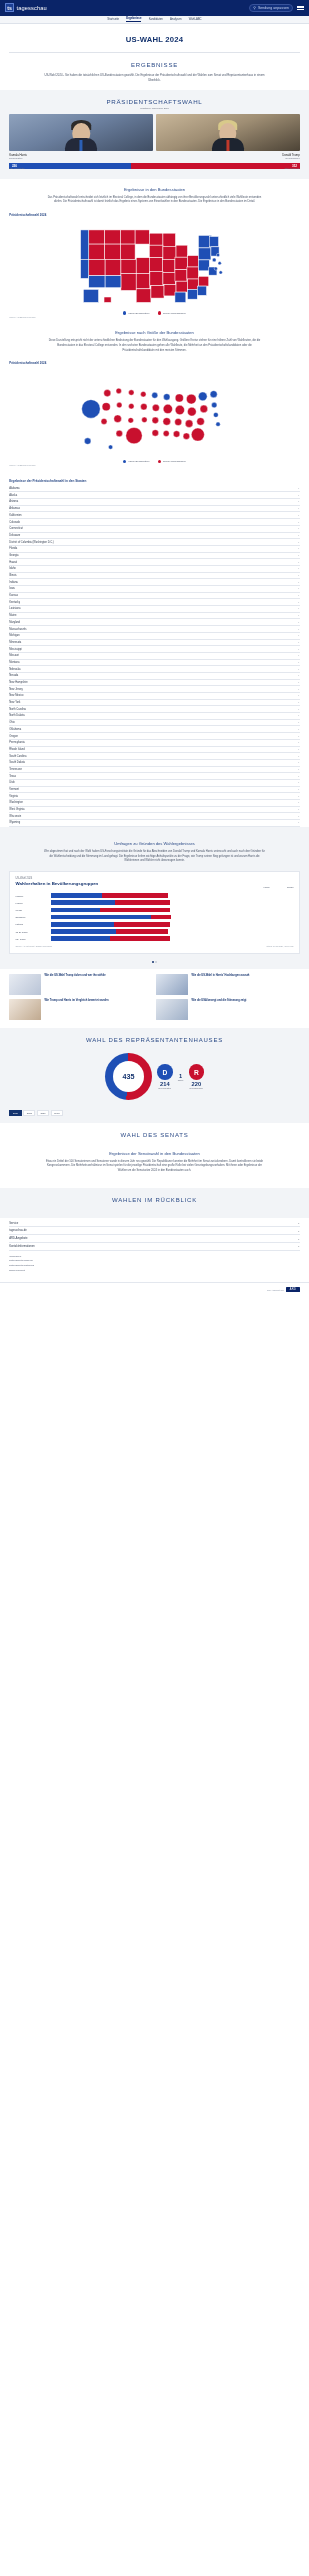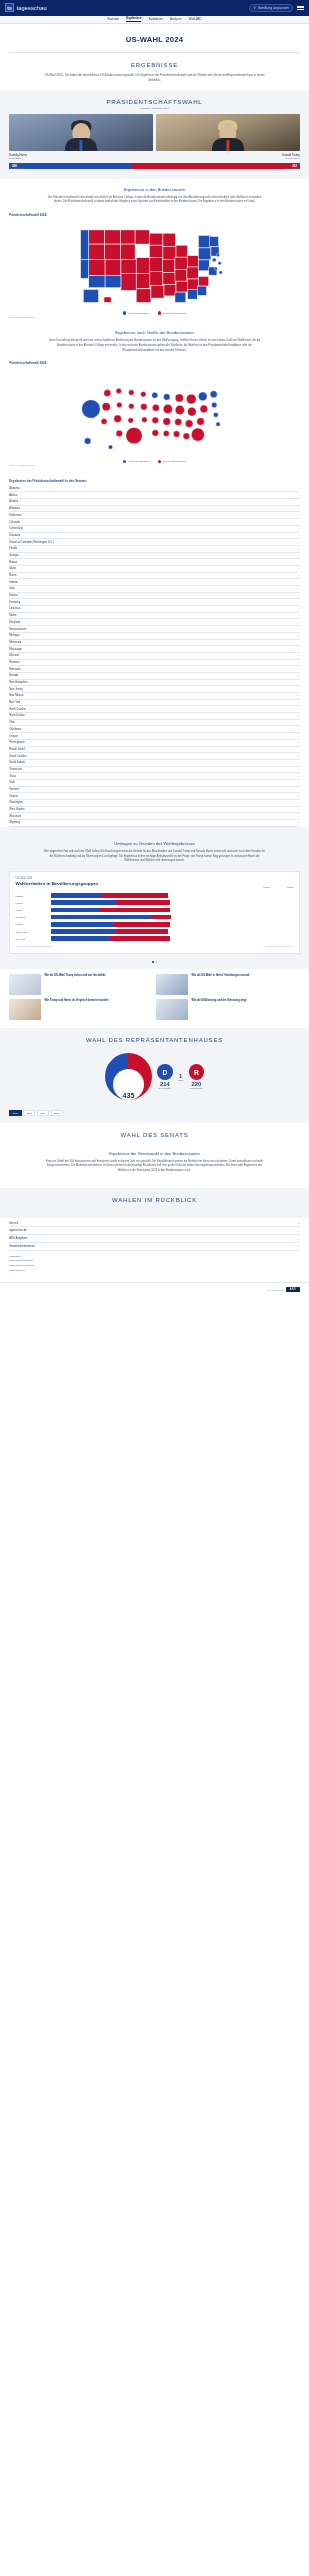--- a/index.html
+++ b/index.html
@@ -158,21 +158,21 @@
   .thumb.t2 { background: linear-gradient(135deg,#dfe6f0,#8ea2c0); }
   .thumb.t3 { background: linear-gradient(135deg,#f0e7dd,#c0a98f); }
   .thumb.t4 { background: linear-gradient(135deg,#e3e8ef,#9fb0c8); }
   .teaser .tx { font-size: 2.6px; line-height: 1.45; color: #14336e; font-weight: bold; }
 
   
   .house-wrap { padding: 5.2px 9.3px 9.3px; display: flex; align-items: center; gap: 5.2px; justify-content: center; }
   .donut {
     width: 47px; height: 47px; border-radius: 50%;
     background: conic-gradient(#c8102e 0deg 186deg, #1f4fb5 186deg 360deg);
-    display: flex; align-items: flex-end; justify-content: center; position: relative;
+    display: flex; align-items: center; justify-content: center; position: relative;
   }
   .donut::after {
     content: ""; position: absolute; width: 31px; height: 31px; background: #fff; border-radius: 50%;
   }
   .donut span { position: relative; z-index: 2; font-size: 7.2px; font-weight: bold; color: #14336e; }
   .house-col { text-align: center; }
   .house-badge {
     width: 15.5px; height: 15.5px; border-radius: 50%; display: flex; align-items: center; justify-content: center;
     font-size: 6.7px; font-weight: bold; color: #fff; margin: 0 auto 1.5px;
   }

